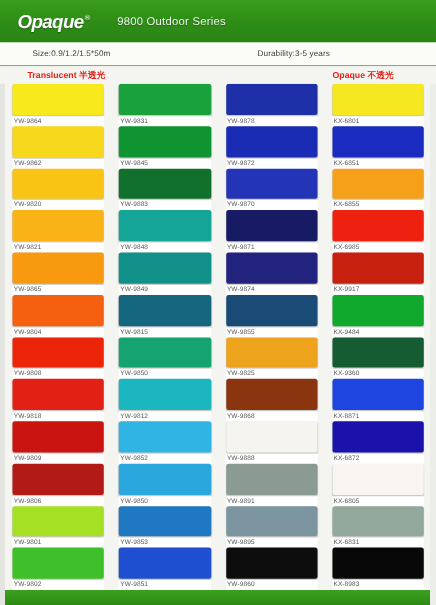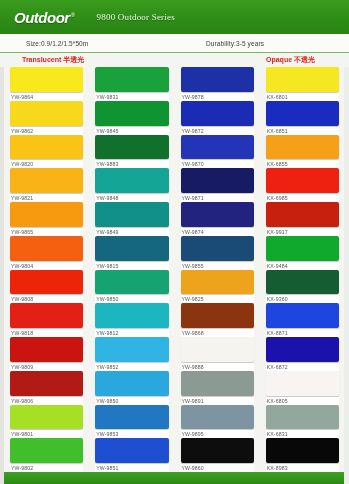--- a/index.html
+++ b/index.html
@@ -40,21 +40,20 @@
     margin-left:1px;
     font-style:normal;
     font-weight:normal;
   }
   .series{
     color:#f4f7f0;
     font-size:9px;
     margin-left:22px;
     letter-spacing:.2px;
     text-shadow:0 1px 1px rgba(0,0,0,.3);
-    font-family:Liberation Serif, serif;
   }
   .logo-group{
     position:absolute;
     right:10px;top:50%;
     transform:translateY(-50%);
     display:flex;align-items:center;gap:4px;
   }
   .logo-mark{
     color:#ffb300;
     font-size:13px;
@@ -155,21 +154,21 @@
 </head>
 <body>
 
 <div id="page">
 
   <div class="edge-left"></div>
   <div class="edge-right"></div>
 
   <div class="header-bar">
     <div class="brand">
-      <span>Outdoor</span><span class="brand-reg">®</span>
+      <span>Opaque</span><span class="brand-reg">®</span>
     </div>
     <div class="series">9800 Outdoor Series</div>
   </div>
 
   <div class="info-row">
     <span class="info-size">Size:0.9/1.2/1.5*50m</span>
     <span class="info-dur">Durability:3-5 years</span>
   </div>
 
   <div class="section-row">

